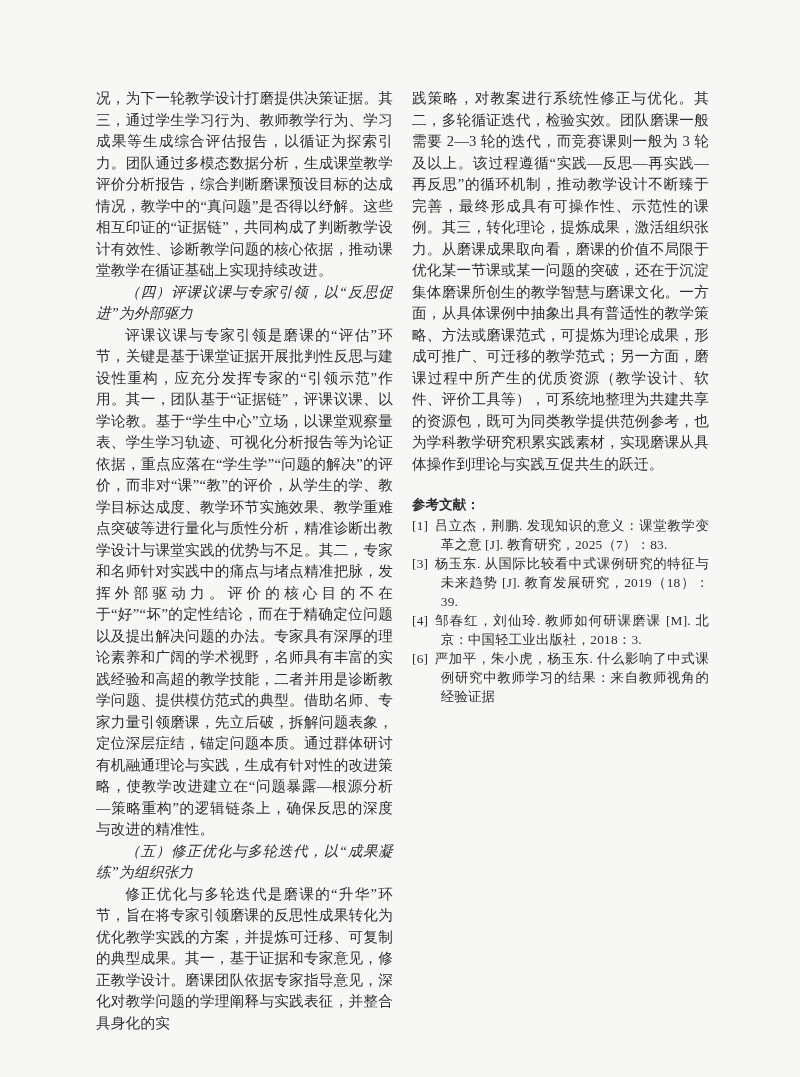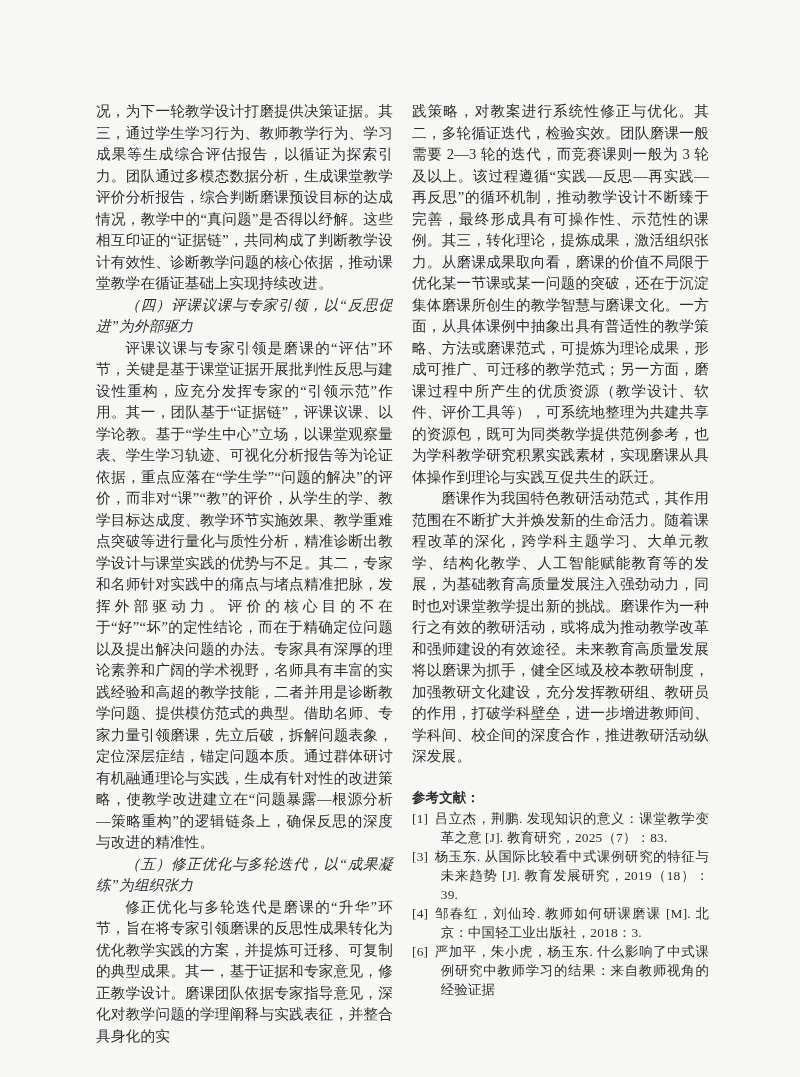--- a/index.html
+++ b/index.html
@@ -14,21 +14,21 @@
     font-family: "Liberation Serif", "DejaVu Serif", serif;
     position: relative;
     overflow: hidden;
   }
   .page {
     position: absolute;
     inset: 0;
   }
   .col {
     position: absolute;
-    top: 101px;
+    top: 88px;
     width: 297px;
     font-size: 14.6px;
     line-height: 21.5px;
     text-align: justify;
     text-justify: inter-ideograph;
     letter-spacing: 0.2px;
   }
   .col-left  { left: 96px; }
   .col-right { left: 412px; }
   p { margin: 0; }
@@ -64,21 +64,20 @@
   <div class="col col-left">
     <p class="para-cont">况，为下一轮教学设计打磨提供决策证据。其三，通过学生学习行为、教师教学行为、学习成果等生成综合评估报告，以循证为探索引力。团队通过多模态数据分析，生成课堂教学评价分析报告，综合判断磨课预设目标的达成情况，教学中的“真问题”是否得以纾解。这些相互印证的“证据链”，共同构成了判断教学设计有效性、诊断教学问题的核心依据，推动课堂教学在循证基础上实现持续改进。</p>
     <p class="heading">（四）评课议课与专家引领，以“反思促进”为外部驱力</p>
     <p class="para-indent">评课议课与专家引领是磨课的“评估”环节，关键是基于课堂证据开展批判性反思与建设性重构，应充分发挥专家的“引领示范”作用。其一，团队基于“证据链”，评课议课、以学论教。基于“学生中心”立场，以课堂观察量表、学生学习轨迹、可视化分析报告等为论证依据，重点应落在“学生学”“问题的解决”的评价，而非对“课”“教”的评价，从学生的学、教学目标达成度、教学环节实施效果、教学重难点突破等进行量化与质性分析，精准诊断出教学设计与课堂实践的优势与不足。其二，专家和名师针对实践中的痛点与堵点精准把脉，发挥外部驱动力。评价的核心目的不在于“好”“坏”的定性结论，而在于精确定位问题以及提出解决问题的办法。专家具有深厚的理论素养和广阔的学术视野，名师具有丰富的实践经验和高超的教学技能，二者并用是诊断教学问题、提供模仿范式的典型。借助名师、专家力量引领磨课，先立后破，拆解问题表象，定位深层症结，锚定问题本质。通过群体研讨有机融通理论与实践，生成有针对性的改进策略，使教学改进建立在“问题暴露—根源分析—策略重构”的逻辑链条上，确保反思的深度与改进的精准性。</p>
     <p class="heading">（五）修正优化与多轮迭代，以“成果凝练”为组织张力</p>
     <p class="para-indent">修正优化与多轮迭代是磨课的“升华”环节，旨在将专家引领磨课的反思性成果转化为优化教学实践的方案，并提炼可迁移、可复制的典型成果。其一，基于证据和专家意见，修正教学设计。磨课团队依据专家指导意见，深化对教学问题的学理阐释与实践表征，并整合具身化的实</p>
   </div>
 
   <div class="col col-right">
     <p class="para-cont">践策略，对教案进行系统性修正与优化。其二，多轮循证迭代，检验实效。团队磨课一般需要 2—3 轮的迭代，而竞赛课则一般为 3 轮及以上。该过程遵循“实践—反思—再实践—再反思”的循环机制，推动教学设计不断臻于完善，最终形成具有可操作性、示范性的课例。其三，转化理论，提炼成果，激活组织张力。从磨课成果取向看，磨课的价值不局限于优化某一节课或某一问题的突破，还在于沉淀集体磨课所创生的教学智慧与磨课文化。一方面，从具体课例中抽象出具有普适性的教学策略、方法或磨课范式，可提炼为理论成果，形成可推广、可迁移的教学范式；另一方面，磨课过程中所产生的优质资源（教学设计、软件、评价工具等），可系统地整理为共建共享的资源包，既可为同类教学提供范例参考，也为学科教学研究积累实践素材，实现磨课从具体操作到理论与实践互促共生的跃迁。</p>
-    <p class="para-indent">磨课作为我国特色教研活动范式，其作用范围在不断扩大并焕发新的生命活力。随着课程改革的深化，跨学科主题学习、大单元教学、结构化教学、人工智能赋能教育等的发展，为基础教育高质量发展注入强劲动力，同时也对课堂教学提出新的挑战。磨课作为一种行之有效的教研活动，或将成为推动教学改革和强师建设的有效途径。未来教育高质量发展将以磨课为抓手，健全区域及校本教研制度，加强教研文化建设，充分发挥教研组、教研员的作用，打破学科壁垒，进一步增进教师间、学科间、校企间的深度合作，推进教研活动纵深发展。</p>
 
     <div class="refs">
       <p class="refs-title">参考文献：</p>
 
       <div class="ref-item">
         <span class="ref-label">[1]</span><span class="ref-text">吕立杰，荆鹏. 发现知识的意义：课堂教学变革之意 [J]. 教育研究，2025（7）：83.</span>
       </div>
       <div class="ref-item">
         <span class="ref-label">[3]</span><span class="ref-text">杨玉东. 从国际比较看中式课例研究的特征与未来趋势 [J]. 教育发展研究，2019（18）：39.</span>
       </div>

